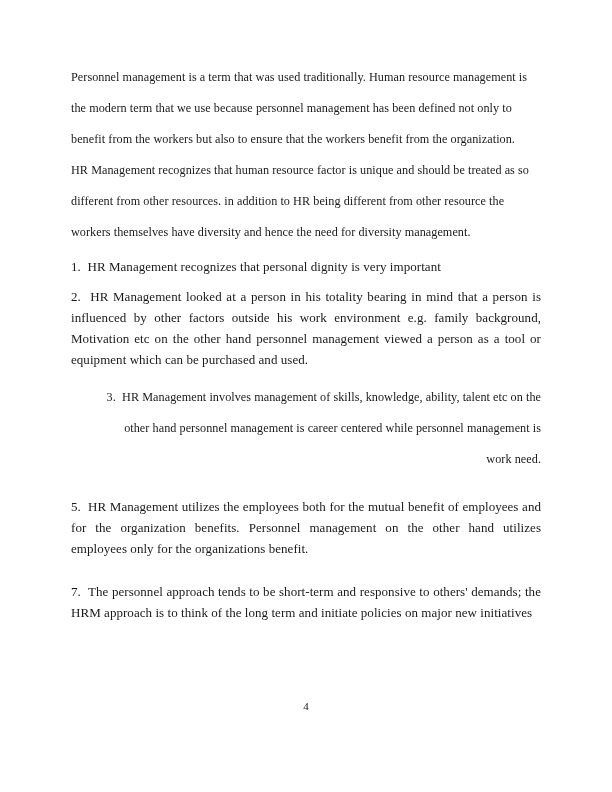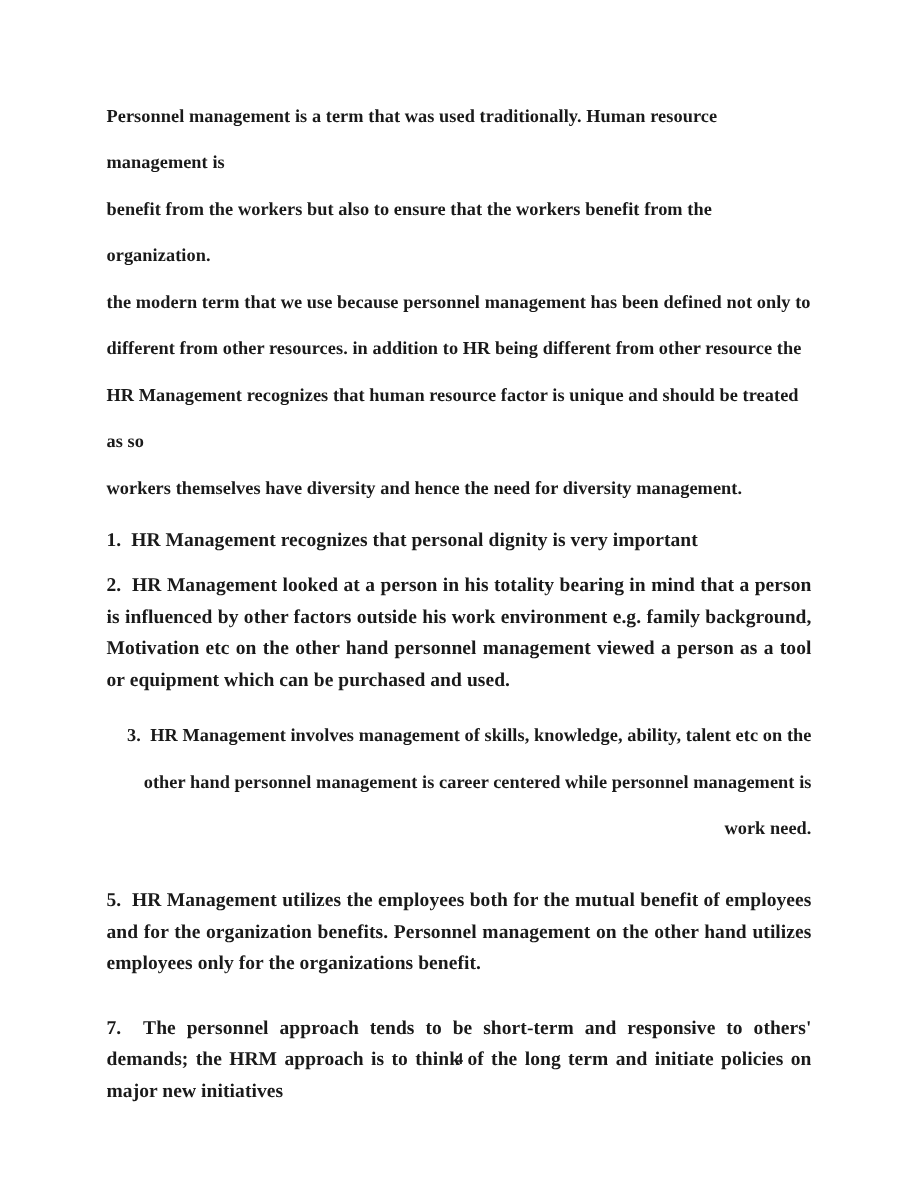--- a/index.html
+++ b/index.html
@@ -12,21 +12,20 @@
     font-family: "Liberation Serif", "DejaVu Serif", serif;
     color: #1a1a1a;
   }
   .page {
     position: relative;
     width: 612px;
     height: 792px;
     background: #ffffff;
     overflow: hidden;
     box-sizing: border-box;
-    font-weight: bold;
   }
   .content {
     position: absolute;
     left: 71px;
     top: 62px;
     width: 470px;
   }
   
   .para-loose {
     font-size: 12.2px;
@@ -78,24 +77,24 @@
     color: #1a1a1a;
   }
 </style>
 </head>
 <body>
 
 <div class="page">
   <div class="content">
 
     <p class="para-loose">Personnel  management is a term that  was used traditionally.  Human  resource management is</p>
+    <p class="para-loose">the modern term that we use because personnel management has been defined not only to</p>
     <p class="para-loose">benefit from the workers but also to ensure that the workers benefit from the organization.</p>
-    <p class="para-loose">the modern term that we use because personnel management has been defined not only to</p>
+    <p class="para-loose">HR Management recognizes  that human resource factor is unique and should be treated as so</p>
     <p class="para-loose">different from other resources. in addition to HR being different from other resource the</p>
-    <p class="para-loose">HR Management recognizes  that human resource factor is unique and should be treated as so</p>
     <p class="para-loose">workers themselves have diversity and hence the need for diversity management.</p>
 
     <div class="spacer-intro-to-list"></div>
 
     <p class="item nojust"><span>1.</span>&nbsp;&nbsp;<span>HR Management recognizes that personal dignity is very important</span></p>
 
     <div class="spacer-1"></div>
 
     <p class="item"><span>2.</span>&nbsp;&nbsp;<span>HR Management looked at a person in his totality bearing in mind that a person is influenced by other factors outside his work environment e.g. family background, Motivation etc on the other hand personnel management viewed a person as a tool or equipment which can be purchased and used.</span></p>
 

